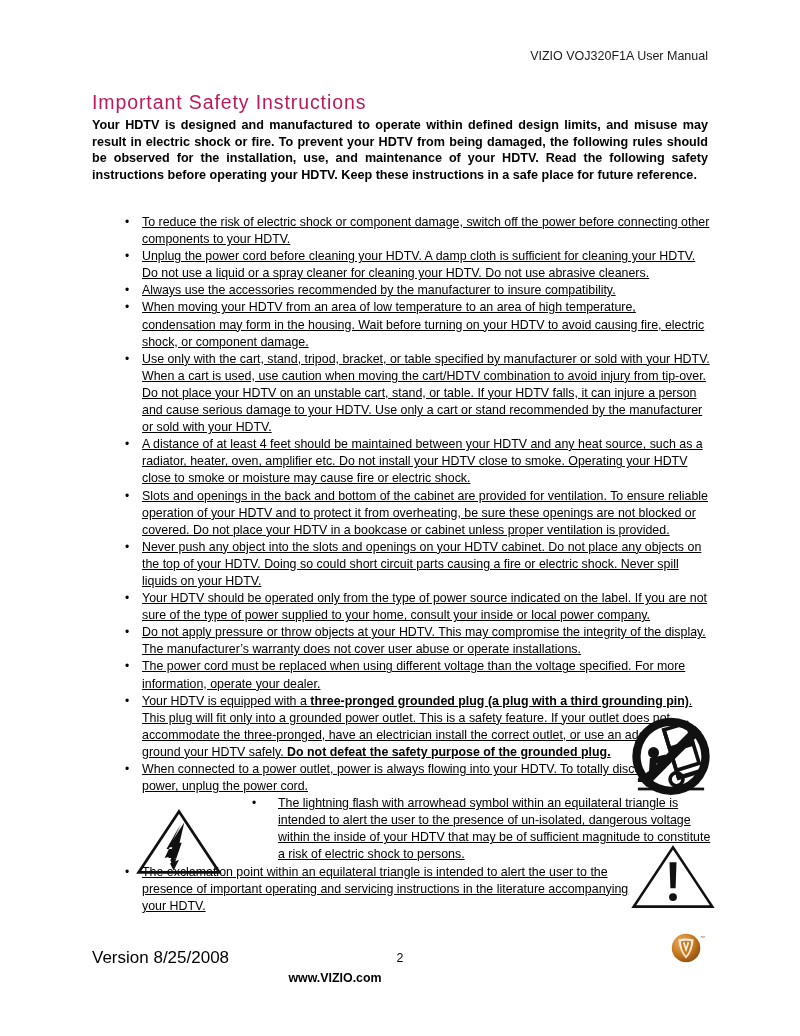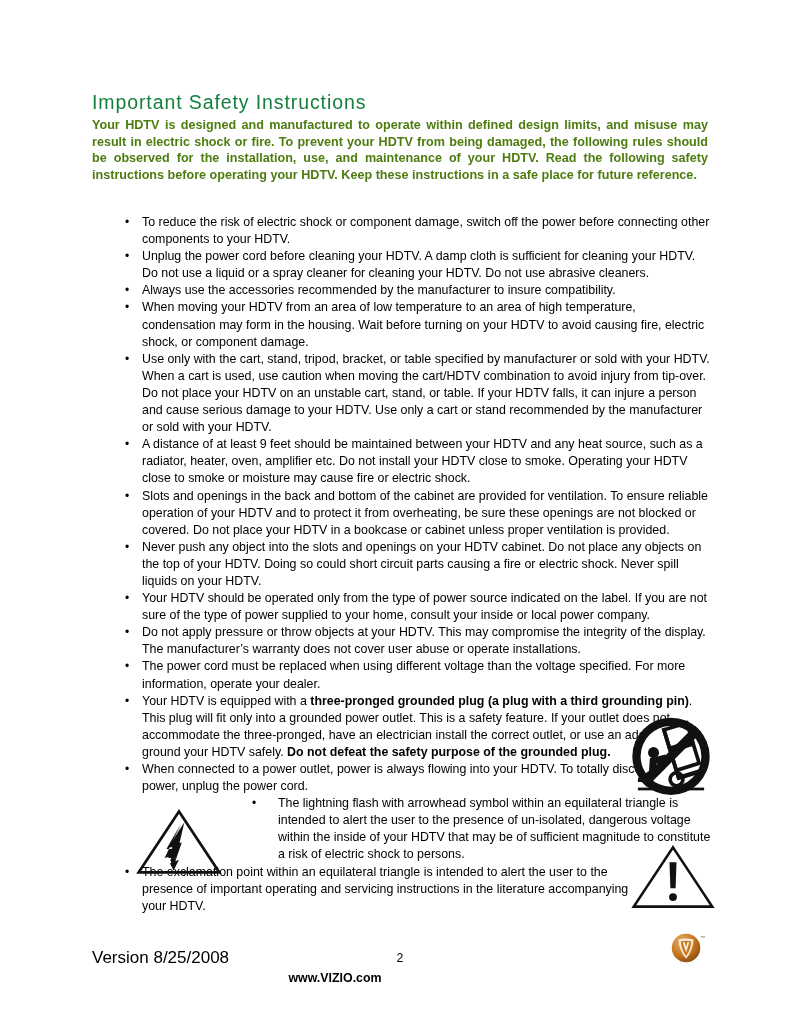--- a/index.html
+++ b/index.html
@@ -39,35 +39,35 @@
 
   
   .doc-title {
     position: absolute;
     left: 92px;
     top: 90px;
     font-size: 19.5px;
     line-height: 24px;
     font-weight: normal;
     letter-spacing: 0.9px;
-    color: #15803d;
+    color: #be185d;
     white-space: nowrap;
   }
 
   
   .intro {
     position: absolute;
     left: 92px;
     top: 117px;
     width: 616px;
     font-size: 12.6px;
     line-height: 16.6px;
     font-weight: bold;
     text-align: justify;
-    color: #4d7c0f;
+    color: #000000;
   }
   .intro > span { display: inline; }
 
   
   .safety-list {
     position: absolute;
     left: 92px;
     top: 214px;
     width: 620px;
     font-size: 12.4px;
@@ -78,21 +78,21 @@
     padding-left: 50px;
     margin: 0 0 0 0;
   }
   .bullet-item .marker {
     position: absolute;
     left: 33px;
     top: 0;
     font-size: 12px;
     line-height: 17.1px;
   }
-  .bullet-item .btext { display: block; }
+  .bullet-item .btext { display: block; text-decoration: underline; }
 
   
   .bullet-item.nested {
     padding-left: 186px;
   }
   .bullet-item.nested .marker {
     left: 160px;
   }
 
   
@@ -162,20 +162,21 @@
     width: 38px;
     height: 38px;
   }
   svg { display: block; }
 </style>
 </head>
 <body>
 
 <div class="page">
 
+  <div class="page-header">VIZIO VOJ320F1A User Manual</div>
 
   <div class="doc-title">Important Safety Instructions</div>
 
   <div class="intro"><span>Your HDTV is designed and manufactured to operate within defined design limits, and misuse may result in electric shock or fire. To prevent your HDTV from being damaged, the following rules should be observed for the installation, use, and maintenance of your HDTV. Read the following safety instructions before operating your HDTV. Keep these instructions in a safe place for future reference.</span></div>
 
   <div class="safety-list">
 
     <div class="bullet-item">
       <span class="marker">•</span>
       <span class="btext">To reduce the risk of electric shock or component damage, switch off the power before connecting other components to your HDTV.</span>
@@ -196,21 +197,21 @@
       <span class="btext">When moving your HDTV from an area of low temperature to an area of high temperature, condensation may form in the housing. Wait before turning on your HDTV to avoid causing fire, electric shock, or component damage.</span>
     </div>
 
     <div class="bullet-item">
       <span class="marker">•</span>
       <span class="btext">Use only with the cart, stand, tripod, bracket, or table specified by manufacturer or sold with your HDTV. When a cart is used, use caution when moving the cart/HDTV combination to avoid injury from tip-over. Do not place your HDTV on an unstable cart, stand, or table. If your HDTV falls, it can injure a person and cause serious damage to your HDTV. Use only a cart or stand recommended by the manufacturer or sold with your HDTV.</span>
     </div>
 
     <div class="bullet-item">
       <span class="marker">•</span>
-      <span class="btext">A distance of at least 9 feet should be maintained between your HDTV and any heat source, such as a radiator, heater, oven, amplifier etc.  Do not install your HDTV close to smoke. Operating your HDTV close to smoke or moisture may cause fire or electric shock.</span>
+      <span class="btext">A distance of at least 4 feet should be maintained between your HDTV and any heat source, such as a radiator, heater, oven, amplifier etc.  Do not install your HDTV close to smoke. Operating your HDTV close to smoke or moisture may cause fire or electric shock.</span>
     </div>
 
     <div class="bullet-item">
       <span class="marker">•</span>
       <span class="btext">Slots and openings in the back and bottom of the cabinet are provided for ventilation. To ensure reliable operation of your HDTV and to protect it from overheating, be sure these openings are not blocked or covered. Do not place your HDTV in a bookcase or cabinet unless proper ventilation is provided.</span>
     </div>
 
     <div class="bullet-item">
       <span class="marker">•</span>
       <span class="btext">Never push any object into the slots and openings on your HDTV cabinet. Do not place any objects on the top of your HDTV. Doing so could short circuit parts causing a fire or electric shock. Never spill liquids on your HDTV.</span>

